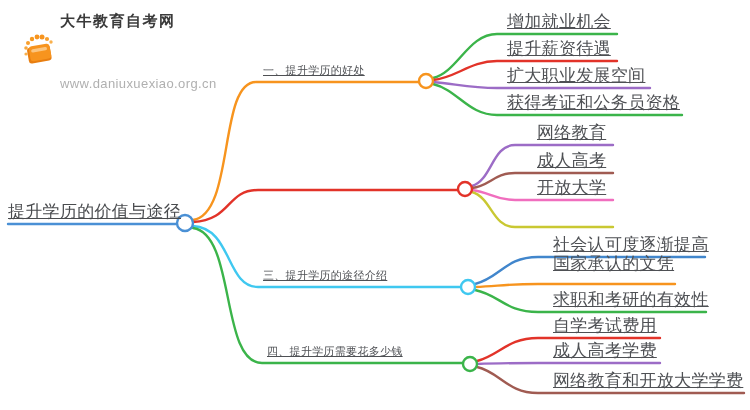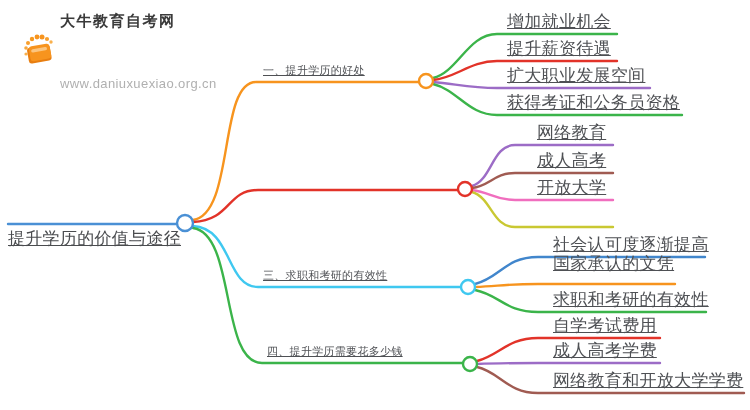--- a/index.html
+++ b/index.html
@@ -6,21 +6,21 @@
   .canvas{
     position:relative;width:750px;height:410px;background:#ffffff;overflow:hidden;
     font-family:"Liberation Sans","DejaVu Sans",sans-serif;
   }
   svg.connectors{position:absolute;left:0;top:0;}
   .lbl{
     position:absolute;white-space:nowrap;
     font-size:17px;line-height:20px;color:#4e5054;letter-spacing:.3px;text-decoration:underline;
   }
   .lbl.branch{font-size:11px;}
-  .lbl.root{font-size:17px;line-height:21px;color:#4a4c4f;margin-top:27px;}
+  .lbl.root{font-size:17px;line-height:21px;color:#4a4c4f;}
   .logo{position:absolute;left:20px;top:12px;display:flex;align-items:center;}
   .logo-text{display:flex;flex-direction:column;justify-content:center;}
   .logo-title{font-size:15px;font-weight:bold;color:#3a3a3a;letter-spacing:1.5px;line-height:18px;}
   .logo-url{font-size:13px;color:#b0b0b0;letter-spacing:.4px;line-height:11px;margin-top:48px;}
 </style>
 </head>
 <body>
 
 <div class="canvas">
 
@@ -85,21 +85,21 @@
   <div class="lbl branch" style="left:263px;top:60px">一、提升学历的好处</div>
   <div class="lbl" style="left:507px;top:12px">增加就业机会</div>
   <div class="lbl" style="left:507px;top:39px">提升薪资待遇</div>
   <div class="lbl" style="left:507px;top:66px">扩大职业发展空间</div>
   <div class="lbl" style="left:507px;top:93px">获得考证和公务员资格</div>
 
   <div class="lbl" style="left:537px;top:123px">网络教育</div>
   <div class="lbl" style="left:537px;top:151px">成人高考</div>
   <div class="lbl" style="left:537px;top:178px">开放大学</div>
 
-  <div class="lbl branch" style="left:263px;top:265px">三、求职和考研的有效性</div>
+  <div class="lbl branch" style="left:263px;top:265px">三、提升学历的途径介绍</div>
   <div class="lbl" style="left:553px;top:235px">社会认可度逐渐提高</div>
   <div class="lbl" style="left:553px;top:254px">国家承认的文凭</div>
   <div class="lbl" style="left:553px;top:290px">求职和考研的有效性</div>
 
   <div class="lbl branch" style="left:267px;top:341px">四、提升学历需要花多少钱</div>
   <div class="lbl" style="left:553px;top:316px">自学考试费用</div>
   <div class="lbl" style="left:553px;top:341px">成人高考学费</div>
   <div class="lbl" style="left:553px;top:371px">网络教育和开放大学学费</div>
 
 </div>

